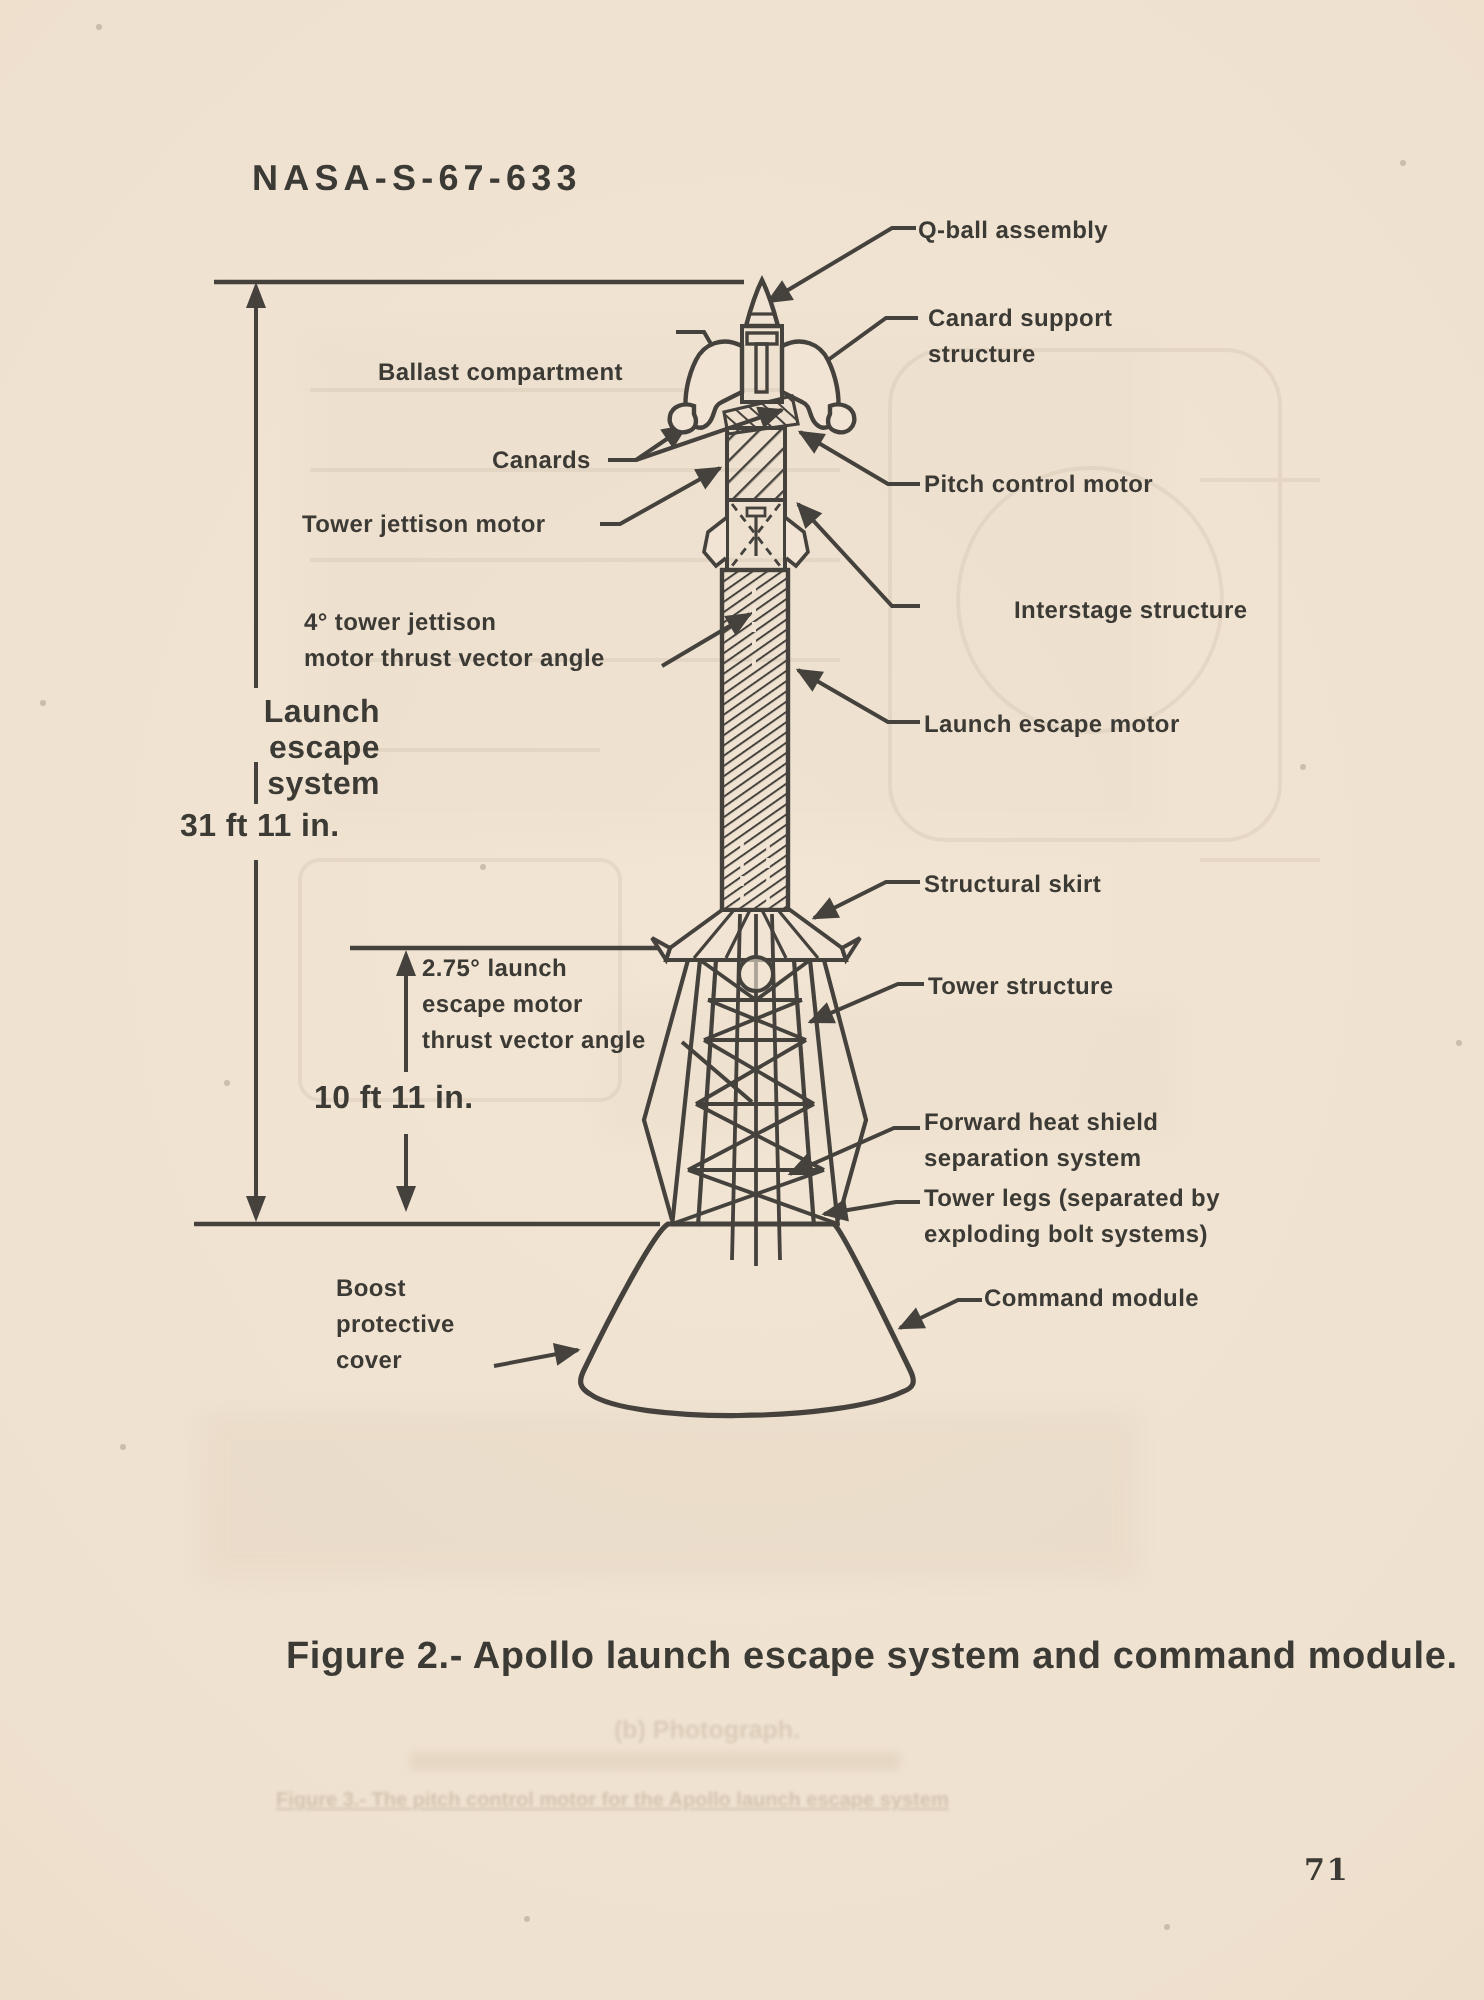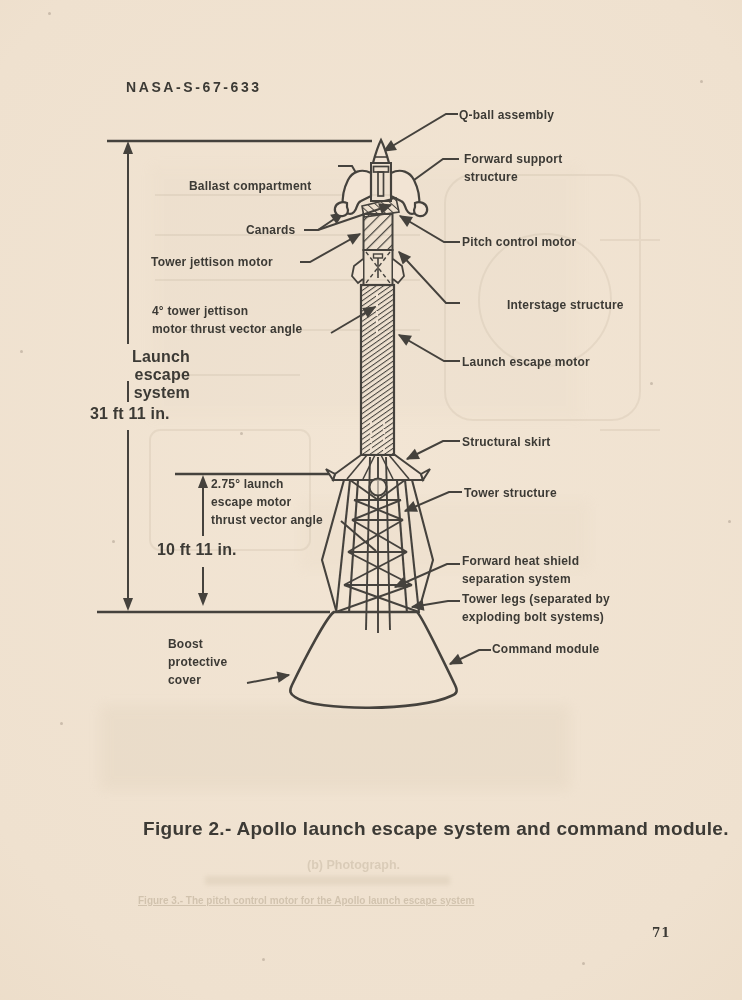--- a/index.html
+++ b/index.html
@@ -23,30 +23,30 @@
     font-size:12px;
     line-height:18px;
     font-weight:600;
     letter-spacing:.2px;
     white-space:pre-line;
     color:var(--ink);
   }
   .dim{font-size:16px;}
   .header-code{
     position:absolute;left:126px;top:79px;
-    font-size:14px;font-weight:600;letter-spacing:2.6px;
+    font-size:18px;font-weight:600;letter-spacing:2.6px;
   }
   .caption{
     position:absolute;left:143px;top:818px;
     font-size:19px;font-weight:600;letter-spacing:.3px;
   }
   .pagenum{
     position:absolute;left:652px;top:926px;
     font-family:"DejaVu Serif", serif;
-    font-size:12px;font-weight:700;letter-spacing:1px;
+    font-size:15px;font-weight:700;letter-spacing:1px;
   }
   svg.diagram{position:absolute;left:0;top:0;}
   
   .ghost{
     position:absolute;
     color:#8d7d62;
     font-weight:600;
     filter:blur(.7px);
     white-space:nowrap;
   }
@@ -256,21 +256,21 @@
   <div class="label dim" style="left:90px;top:405px;">31 ft 11 in.</div>
   <div class="label" style="left:211px;top:475px;">2.75° launch
 escape motor
 thrust vector angle</div>
   <div class="label dim" style="left:157px;top:541px;">10 ft 11 in.</div>
   <div class="label" style="left:168px;top:635px;">Boost
 protective
 cover</div>
 
   <div class="label" style="left:459px;top:106px;">Q-ball assembly</div>
-  <div class="label" style="left:464px;top:150px;">Forward support
+  <div class="label" style="left:464px;top:150px;">Canard support
 structure</div>
   <div class="label" style="left:462px;top:233px;">Pitch control motor</div>
   <div class="label" style="left:462px;top:296px;margin-left:45px;">Interstage structure</div>
   <div class="label" style="left:462px;top:353px;">Launch escape motor</div>
   <div class="label" style="left:462px;top:433px;">Structural skirt</div>
   <div class="label" style="left:464px;top:484px;">Tower structure</div>
   <div class="label" style="left:462px;top:552px;">Forward heat shield
 separation system</div>
   <div class="label" style="left:462px;top:590px;">Tower legs (separated by
 exploding bolt systems)</div>

